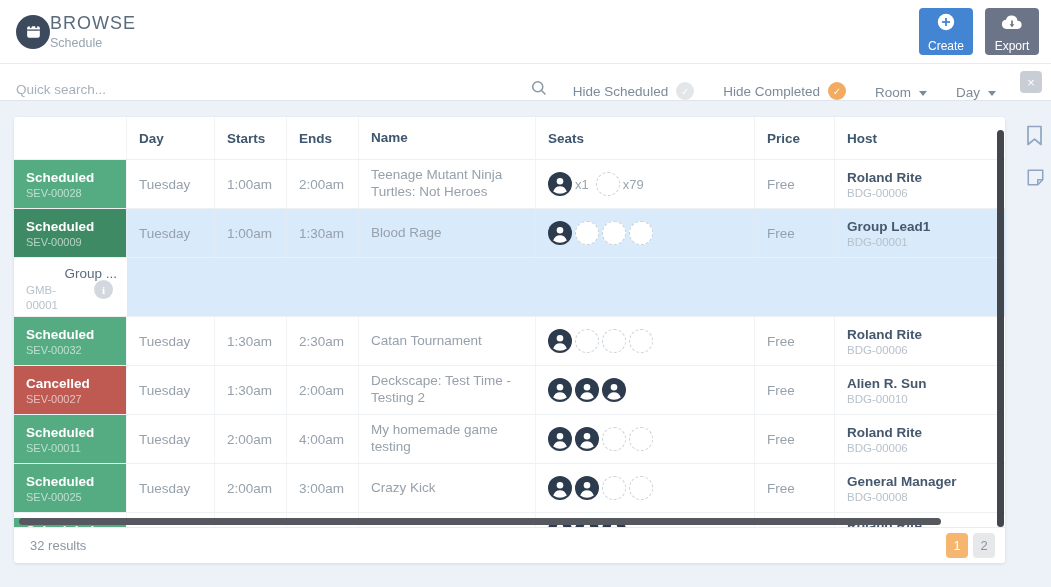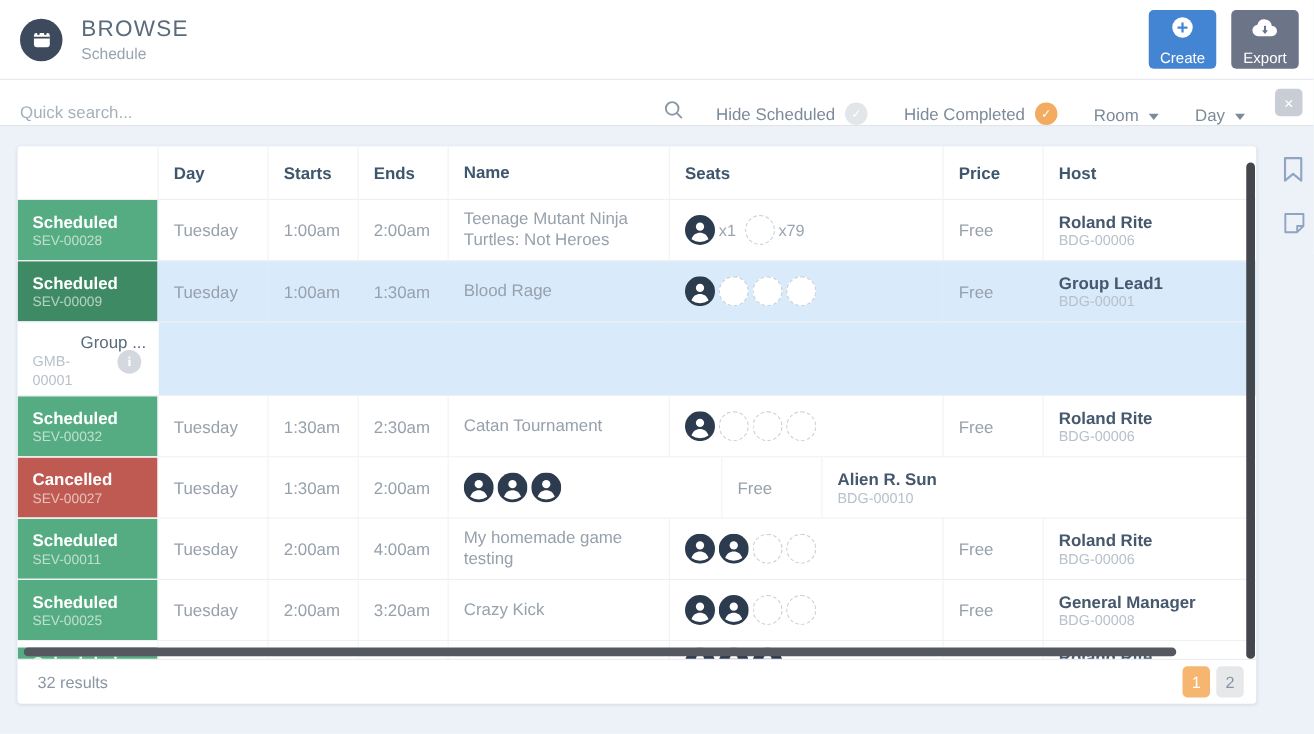--- a/index.html
+++ b/index.html
@@ -2,21 +2,21 @@
 <html><head>
 <meta charset="utf-8">
 <style>
   * { margin:0; padding:0; box-sizing:border-box; }
   html,body { width:1051px; height:587px; }
   body { font-family:"Liberation Sans", sans-serif; background:#edf2f9; position:relative; overflow:hidden; }
 
   
   .topbar { background:#fff; height:64px; display:flex; align-items:center; padding:0 10px 0 16px; border-bottom:1px solid #e7ebef; }
   .logo-circle { width:34px; height:34px; border-radius:50%; background:#3d4a5d; display:flex; align-items:center; justify-content:center; flex:0 0 auto; }
-  .titles { margin-left:15px; }
+  .titles { }
   .title { font-size:18px; letter-spacing:1px; color:#5a6b7c; }
   .subtitle { font-size:12.5px; color:#98a4b0; margin-top:2px; }
   .topbar-actions { margin-left:auto; display:flex; gap:12px; padding-right:2px; }
   .tb-btn { border:none; border-radius:4px; width:54px; height:47px; color:#fff; font-size:12px; font-family:inherit;
             display:flex; flex-direction:column; align-items:center; justify-content:center; gap:3px; cursor:pointer; }
   .btn-create { background:#4485d3; }
   .btn-export { background:#6c7587; }
 
   
   .filterbar { background:#fff; height:37px; display:flex; align-items:flex-end; border-bottom:1px solid #dfe5ea; font-size:13.5px; color:#7d8a98; }
@@ -265,20 +265,21 @@
       <div class="trow">
         <div class="cell c-status">
           <div class="badge red">
             <div class="st">Cancelled</div>
             <div class="cd">SEV-00027</div>
           </div>
         </div>
         <div class="cell c-day">Tuesday</div>
         <div class="cell c-starts">1:30am</div>
         <div class="cell c-ends">2:00am</div>
+        <div class="cell c-name">Deckscape: Test Time - Testing 2</div>
         <div class="cell c-seats">
           <span>
             <svg viewBox="0 0 24 24" class="avatar">
               <circle cx="12" cy="12" r="12" fill="#2d3b4e"></circle>
               <circle cx="12" cy="9.3" r="3.3" fill="#fff"></circle>
               <path d="M5.2 19.4c1.1-3.5 3.7-5.2 6.8-5.2s5.7 1.7 6.8 5.2a12 12 0 0 1-13.6 0z" fill="#fff"></path>
             </svg>
           </span>
           <span>
             <svg viewBox="0 0 24 24" class="avatar">
@@ -342,21 +343,21 @@
       </div>
       <div class="trow">
         <div class="cell c-status">
           <div class="badge green">
             <div class="st">Scheduled</div>
             <div class="cd">SEV-00025</div>
           </div>
         </div>
         <div class="cell c-day">Tuesday</div>
         <div class="cell c-starts">2:00am</div>
-        <div class="cell c-ends">3:20am</div>
+        <div class="cell c-ends">3:00am</div>
         <div class="cell c-name">Crazy Kick</div>
         <div class="cell c-seats">
           <span>
             <svg viewBox="0 0 24 24" class="avatar">
               <circle cx="12" cy="12" r="12" fill="#2d3b4e"></circle>
               <circle cx="12" cy="9.3" r="3.3" fill="#fff"></circle>
               <path d="M5.2 19.4c1.1-3.5 3.7-5.2 6.8-5.2s5.7 1.7 6.8 5.2a12 12 0 0 1-13.6 0z" fill="#fff"></path>
             </svg>
           </span>
           <span>

